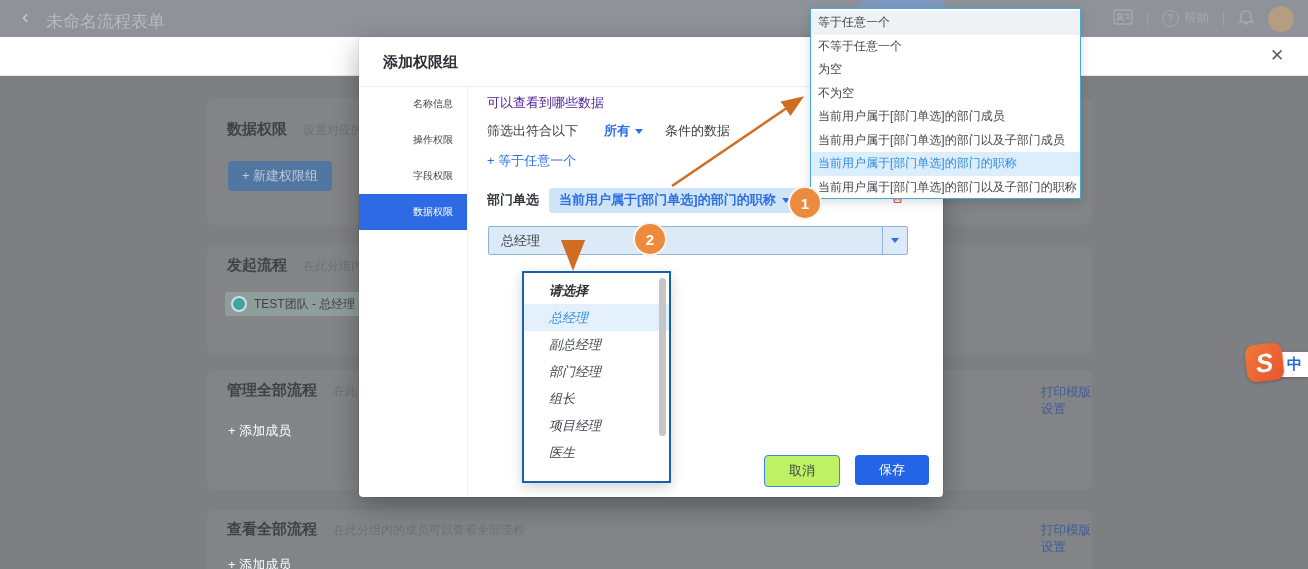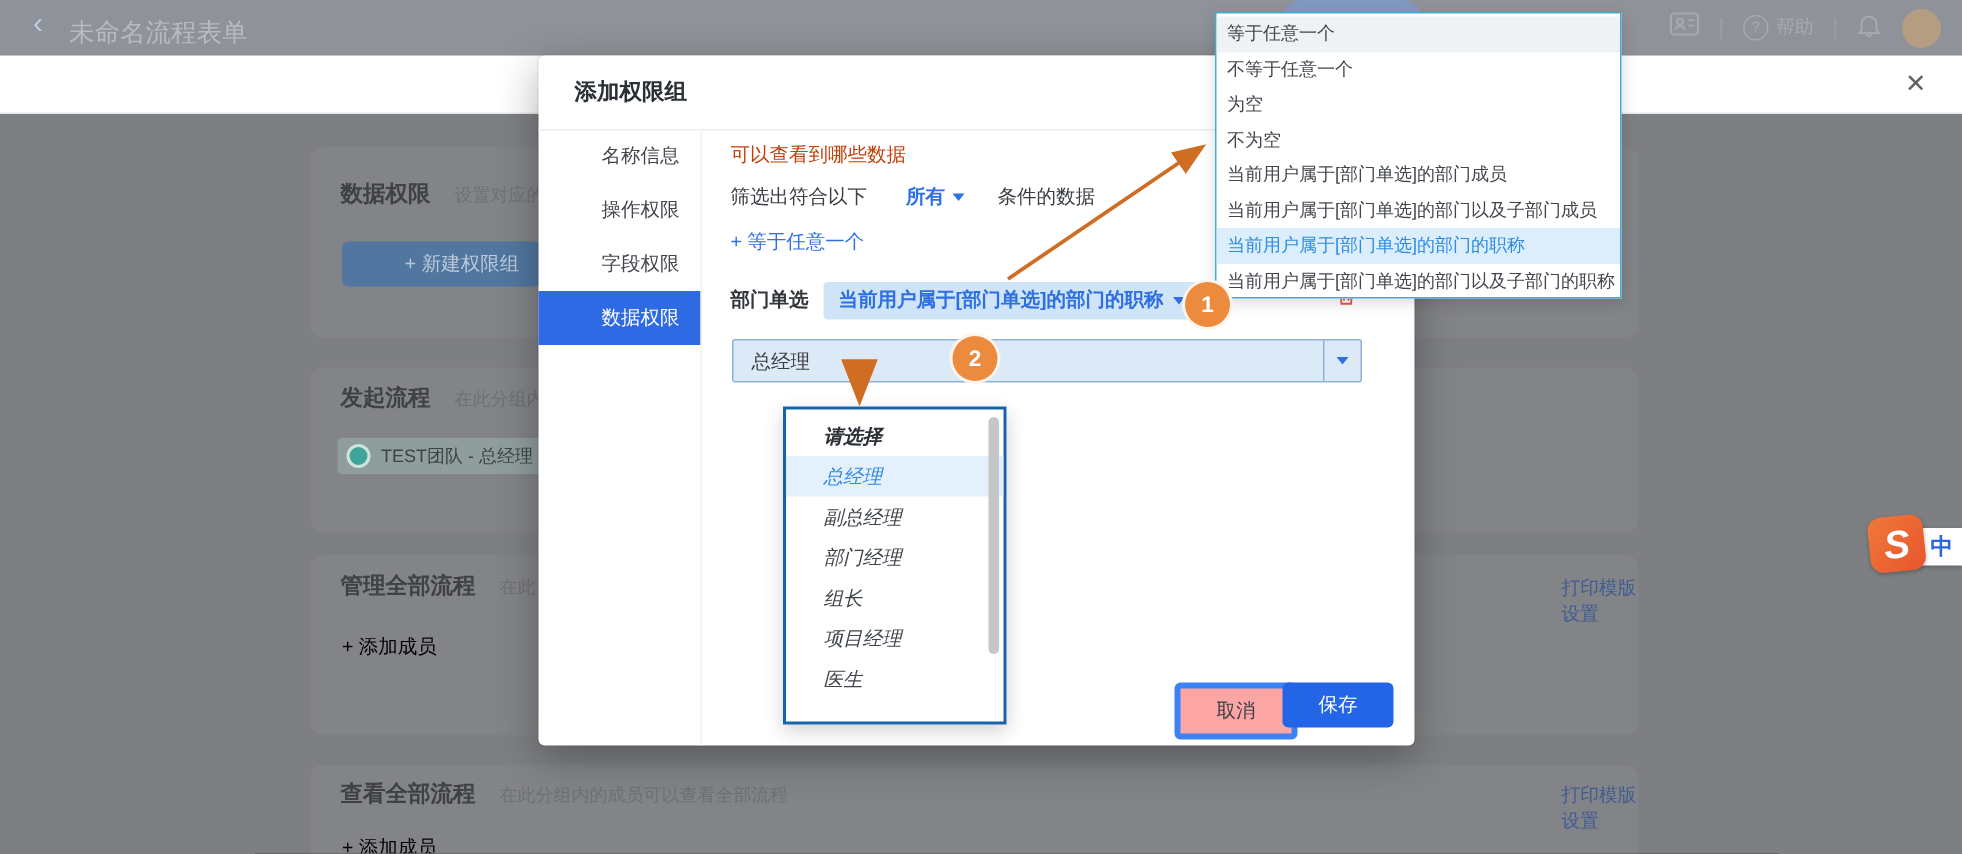--- a/index.html
+++ b/index.html
@@ -17,55 +17,55 @@
   .avatar{width:26px;height:26px;border-radius:50%;background:#b59d82;}
   .card{position:absolute;left:207px;width:885px;background:#838487;border-radius:8px;z-index:1;}
   .card1{top:98px;height:127px;}
   .card2{top:245px;height:110px;}
   .card3{top:370px;height:120px;}
   .card4{top:510px;height:90px;}
   .sec-title{font-size:15px;font-weight:bold;color:#3f4145;}
   .sec-desc{font-size:12px;color:#6e7176;margin-left:16px;}
   .dim-link{font-size:12.5px;color:#3f5d92;cursor:pointer;}
   .blue-btn-dim{position:absolute;left:21px;top:63px;width:104px;height:30px;border-radius:4px;background:#51769f;
-    color:#bcc9da;font-size:13px;display:flex;align-items:center;justify-content:center;cursor:pointer;padding-left:28px;}
+    color:#bcc9da;font-size:13px;display:flex;align-items:center;justify-content:center;cursor:pointer;}
   .row-line{position:absolute;left:20px;display:flex;align-items:baseline;}
   .chip{position:absolute;left:18px;top:47px;height:24px;display:flex;align-items:center;gap:7px;background:#8f9e9d;border-radius:3px;padding:0 10px 0 6px;}
   .chip-icon{width:16px;height:16px;border-radius:50%;background:#41a49b;border:2px solid #cfe3de;box-sizing:border-box;}
   .chip-text{font-size:12px;color:#3e4247;white-space:nowrap;}
   .print-link{position:absolute;left:789px;top:14px;margin-left:45px;}
-  .add-member{position:absolute;left:21px;font-size:13px;color:#000000;cursor:pointer;}
+  .add-member{position:absolute;left:21px;font-size:13px;color:#ffffff;cursor:pointer;}
   
   .strip{position:absolute;left:0;top:37px;width:1308px;height:38px;background:#ffffff;border-bottom:1px solid #e8eaed;z-index:20;}
   .strip-close{position:absolute;left:1270px;top:9px;font-size:17px;color:#606266;cursor:pointer;line-height:20px;}
   
   .modal{position:absolute;left:359px;top:37px;width:584px;height:460px;background:#fff;border-radius:4px;z-index:30;
     box-shadow:0 0 0 1px rgba(0,0,0,0.05),0 8px 28px rgba(0,0,0,0.30);}
   .m-title{position:absolute;left:24px;top:0;height:49px;line-height:49px;font-size:15px;font-weight:bold;color:#2b2f36;}
   .m-divider{position:absolute;left:0;top:49px;width:584px;height:1px;background:#ebedf0;}
   .m-tabs{position:absolute;left:0;top:49px;width:108px;}
-  .m-tab{height:36px;line-height:36px;text-align:right;padding-right:14px;font-size:13px;color:#42464c;cursor:pointer;}
+  .m-tab{height:36px;line-height:36px;text-align:right;padding-right:14px;font-size:10px;color:#42464c;cursor:pointer;}
   .m-tab.active{background:#2e6ae3;color:#ffffff;}
   .m-vline{position:absolute;left:108px;top:50px;width:1px;height:410px;background:#f1f2f4;}
   .m-content{position:absolute;left:128px;top:49px;width:432px;}
-  .m-hint{position:absolute;left:0;top:8px;font-size:13px;color:#c2410c;}
+  .m-hint{position:absolute;left:0;top:8px;font-size:13px;color:#4c1d95;}
   .m-row2{position:absolute;left:0;top:36px;display:flex;align-items:center;font-size:13px;color:#3a3e44;}
   .m-op{margin-left:26px;font-weight:bold;color:#2e6fe4;display:flex;align-items:center;gap:5px;cursor:pointer;}
   .m-suffix{margin-left:22px;}
   .m-addlink{position:absolute;left:0;top:66px;font-size:13px;color:#2e6fe4;cursor:pointer;}
   .f-row{position:absolute;left:0;top:101px;height:26px;display:flex;align-items:center;}
   .f-label{font-size:13px;font-weight:bold;color:#33373d;}
   .f-chip{margin-left:10px;height:25px;display:flex;align-items:center;gap:6px;background:#cfe4f6;border-radius:3px;
     padding:0 10px;font-size:13px;font-weight:bold;color:#2e6fe4;cursor:pointer;}
   .trash{position:absolute;left:404px;top:103px;cursor:pointer;}
   .f-select{position:absolute;left:1px;top:140px;width:418px;height:27px;background:#dce9f6;border:1px solid #8fb2d9;border-radius:2px;cursor:pointer;}
   .f-select-value{position:absolute;left:12px;top:5px;font-size:13px;color:#3a3e44;}
   .f-select-arrow{position:absolute;right:0;top:0;width:24px;height:27px;border-left:1px solid #8fb2d9;display:flex;align-items:center;justify-content:center;}
   .m-footer{position:absolute;left:0;top:418px;width:584px;}
-  .btn-cancel{position:absolute;left:424px;width:74px;height:30px;background:#fca5a5;border:4px solid #3b82f6;border-radius:4px;
+  .btn-cancel{position:absolute;left:405px;width:74px;height:30px;background:#bef264;border:1px solid #3b82f6;border-radius:4px;
     font-size:13px;color:#3a3e44;display:flex;align-items:center;justify-content:center;cursor:pointer;}
   .btn-save{position:absolute;left:496px;width:74px;height:30px;background:#2365e6;border-radius:4px;
     font-size:13px;color:#fff;display:flex;align-items:center;justify-content:center;cursor:pointer;}
   
   .job-panel{position:absolute;left:522px;top:271px;width:149px;height:212px;background:#fff;border:2px solid #1563ac;
     box-sizing:border-box;z-index:42;overflow:hidden;box-shadow:0 4px 12px rgba(0,0,0,0.18);}
   .job-list{padding-top:4px;}
   .job-item{height:27px;line-height:27px;padding-left:25px;font-size:13px;color:#3f444b;cursor:pointer;white-space:nowrap;font-style:italic;}
   .job-item.head{font-weight:bold;color:#2b2f36;}
   .job-item.sel{background:#e4f1fc;color:#3089e3;}

